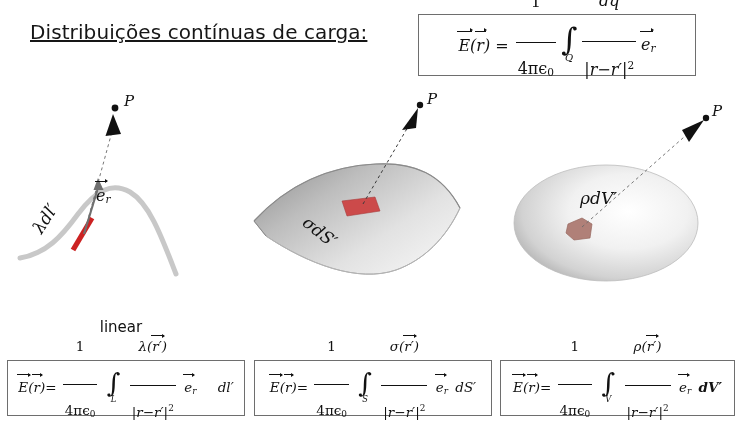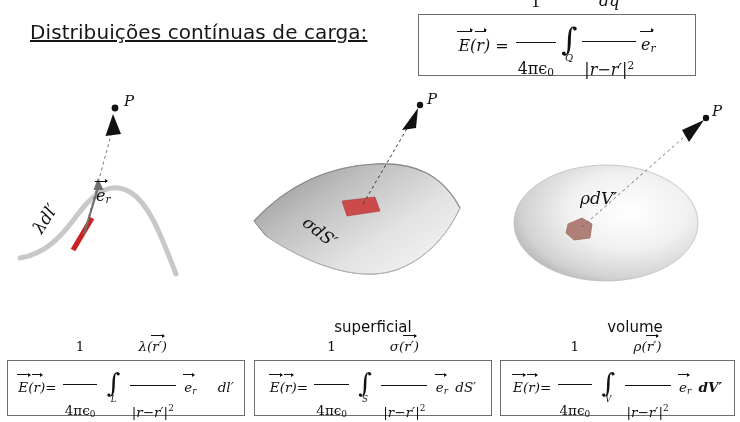--- a/index.html
+++ b/index.html
@@ -194,22 +194,21 @@
         <line x1="86" y1="149" x2="196" y2="52" stroke="#6a6a6a" stroke-width="0.9" stroke-dasharray="3,3"></line>
         <polygon points="208,42 186,52 193,64" fill="#111"></polygon>
         <circle cx="210" cy="40" r="3.2" fill="#111"></circle>
       </svg>
       <div class="ptlabel" style="left:216px;top:24px;">P</div>
       <div class="rotlabel" style="left:58px;top:110px;margin-left:26px;">ρdV′</div>
     </div>
   </div>
 
   <div class="captions">
-    <div class="caption cap2">superficial</div>
-    <div class="caption cap3">volume</div>
+    <div class="caption cap1">linear</div>
   </div>
 
   <div class="boxes">
 
     <div class="fbox fbox1">
       <span class="math">
         <span class="vec">E</span><span class="it">(</span><span class="vec">r</span><span class="it">)</span><span>=</span>
         <span class="frac">
           <span class="num">1</span>
           <span class="den"><span>4πϵ</span><sub class="sb">0</sub></span>

